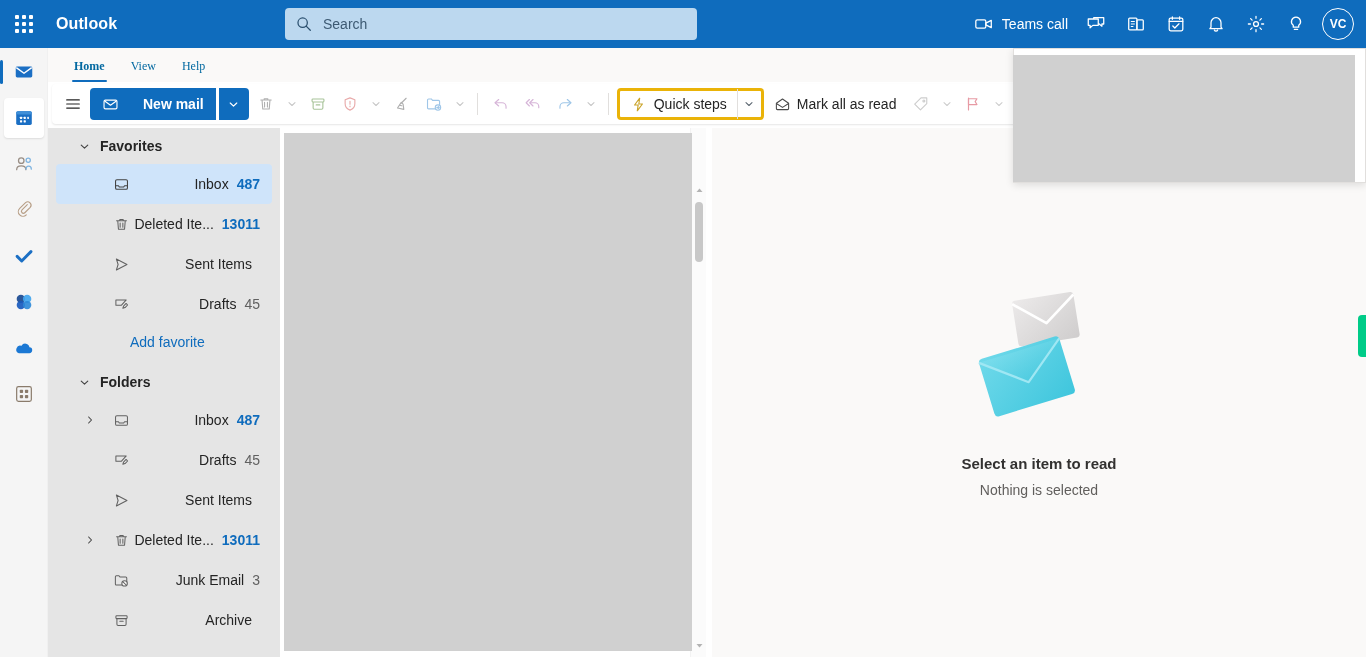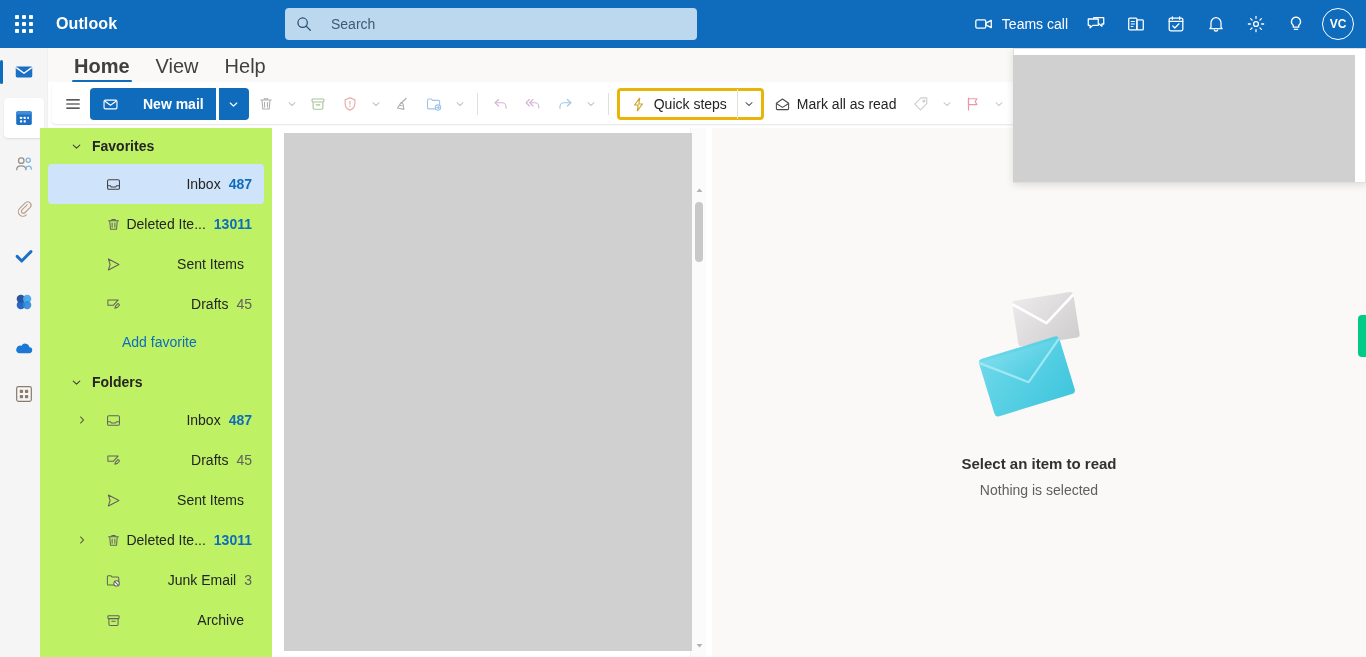--- a/index.html
+++ b/index.html
@@ -36,21 +36,21 @@
   }
   .search-wrap {
     position: absolute; left: 285px; top: 8px; width: 412px; height: 32px;
     background: #bcd8ef; border-radius: 4px;
     display: flex; align-items: center; padding: 0 10px; cursor: text;
   }
   .search-wrap .ic { width: 18px; height: 18px; flex: 0 0 18px; color: #2a4f6e; }
   .search-input {
     flex: 1; border: 0; background: transparent; outline: none;
     font-family: "Liberation Sans", sans-serif; font-size: 14px;
-    color: #1b3a55; margin-left: 18px;
+    color: #1b3a55; margin-left: 10px;
   }
   .search-input::placeholder { color: #3d5a73; opacity: 1; }
 
   .suite-right {
     position: absolute; right: 0; top: 0; height: 48px;
     display: flex; align-items: center; padding-right: 10px; gap: 0px;
   }
   .suite-btn {
     height: 40px; min-width: 40px;
     display: flex; align-items: center; justify-content: center;
@@ -85,21 +85,21 @@
   }
 
   
   .ribbon-tabs {
     position: absolute; left: 48px; top: 48px; width: 1318px; height: 34px;
     background: #faf9f8;
     display: flex; align-items: flex-end; padding-left: 16px; gap: 6px;
   }
   .rtab {
     position: relative; height: 32px; padding: 0 10px;
-    display: flex; align-items: center; font-size: 20px; color: #404040; cursor: pointer;
+    display: flex; align-items: center; font-size: 12px; color: #0369a1; cursor: pointer; font-family: Liberation Serif, serif;
   }
   .rtab.active { font-weight: bold; }
   .rtab.active::after {
     content: ""; position: absolute; left: 8px; right: 8px; bottom: 0;
     height: 2px; background: #0f6cbd; border-radius: 2px;
   }
 
   
   .cmdbar {
     position: absolute; left: 52px; top: 84px; width: 1310px; height: 40px;
@@ -134,22 +134,22 @@
     display: flex; align-items: center; cursor: pointer;
   }
   .quicksteps .qs-main { display: flex; align-items: center; gap: 7px; padding: 0 10px; font-size: 14px; }
   .quicksteps .qs-caret {
     width: 24px; height: 30px; border-left: 1px solid #e1dfdd;
     display: flex; align-items: center; justify-content: center; color: #5b6670;
   }
 
   
   .folder-pane {
-    position: absolute; left: 40px; top: 128px; width: 232px; height: 529px;
-    background: #bef264; overflow: hidden;
+    position: absolute; left: 48px; top: 128px; width: 232px; height: 529px;
+    background: #e5e5e5; overflow: hidden;
   }
   .fp-group {
     height: 36px; display: flex; align-items: center; padding-left: 28px;
     font-size: 14px; font-weight: bold; color: #242424; cursor: pointer; position: relative;
   }
   .fp-group .chev { position: absolute; left: 30px; color: #424242; }
   .fp-group .gtext { margin-left: 24px; }
   .fp-item {
     height: 40px; margin: 0 8px; border-radius: 4px;
     display: flex; align-items: center; cursor: pointer; position: relative;

